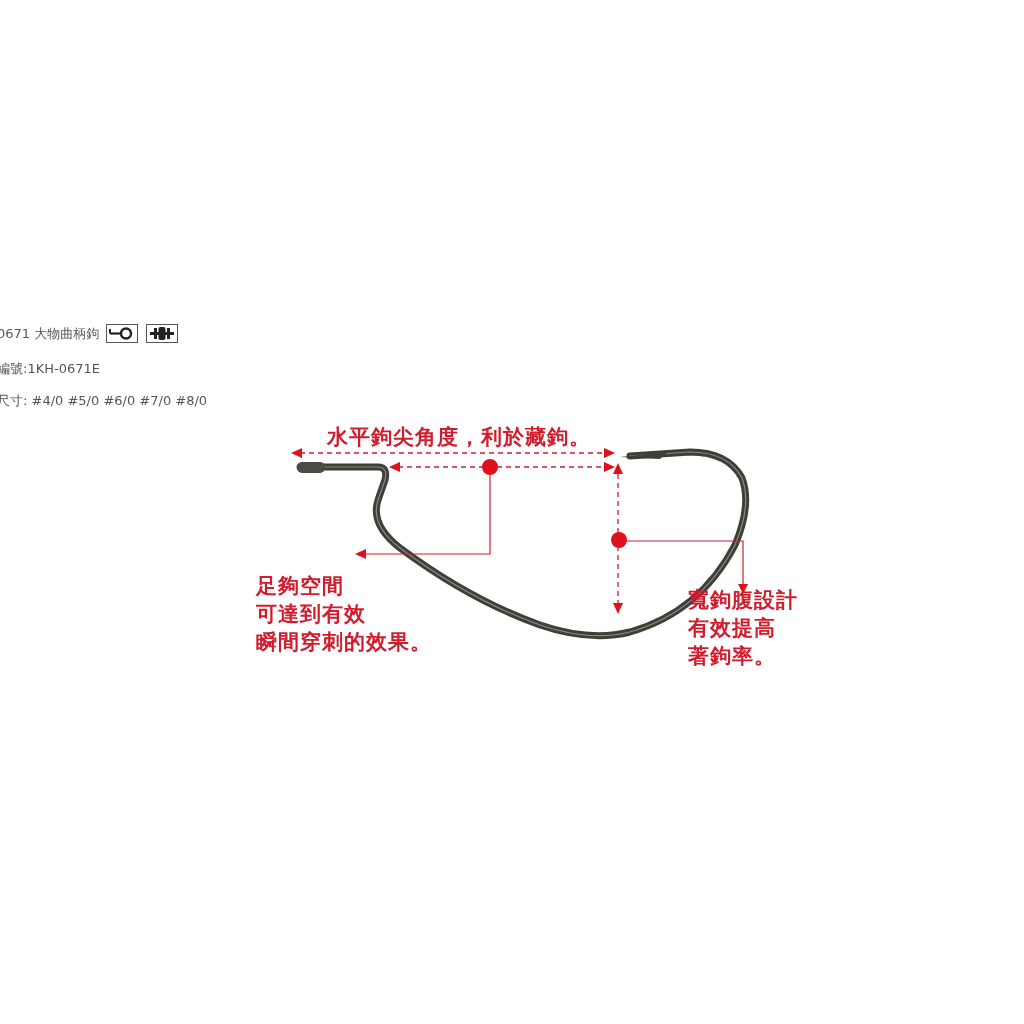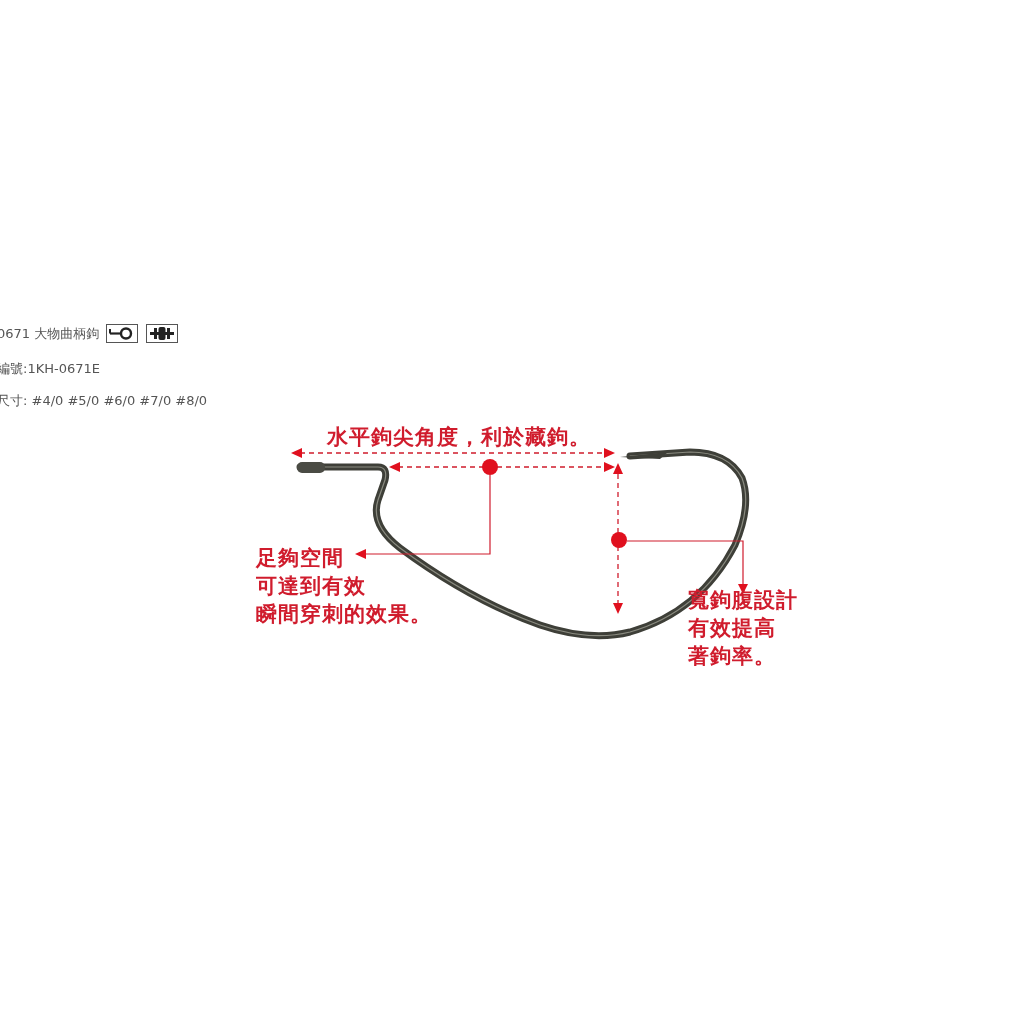--- a/index.html
+++ b/index.html
@@ -10,21 +10,21 @@
     #line-title { top: 325px; left: -3px; }
     #line-code { top: 361px; left: -3px; }
     #line-size { top: 393px; left: -3px; }
     .badge { display: inline-block; vertical-align: middle; width: 30px; height: 17px;
              border: 1px solid #555; margin-left: 3px; position: relative; top: -1px; }
     .badge svg { display: block; }
     .diagram { position: absolute; left: 0; top: 0; width: 1024px; height: 1024px; }
     .callout { position: absolute; color: #d01c2d; font-size: 21px; font-weight: bold;
                line-height: 28px; white-space: pre-line; letter-spacing: 1px; }
     #callout-top { left: 327px; top: 423px; white-space: nowrap; font-family: Liberation Serif, serif; }
-    #callout-left { left: 256px; top: 544px; }
+    #callout-left { left: 256px; top: 572px; }
     #callout-right { left: 688px; top: 578px; margin-top: 8px; }
   </style>
 </head>
 <body>
 
 <div class="info-line" id="line-title">
   <span>0671 大物曲柄鉤</span>
   <span class="badge">
     <svg width="30" height="17" viewBox="0 0 30 17">
       <line x1="3" y1="8.5" x2="14" y2="8.5" stroke="#222" stroke-width="2.2"></line>

